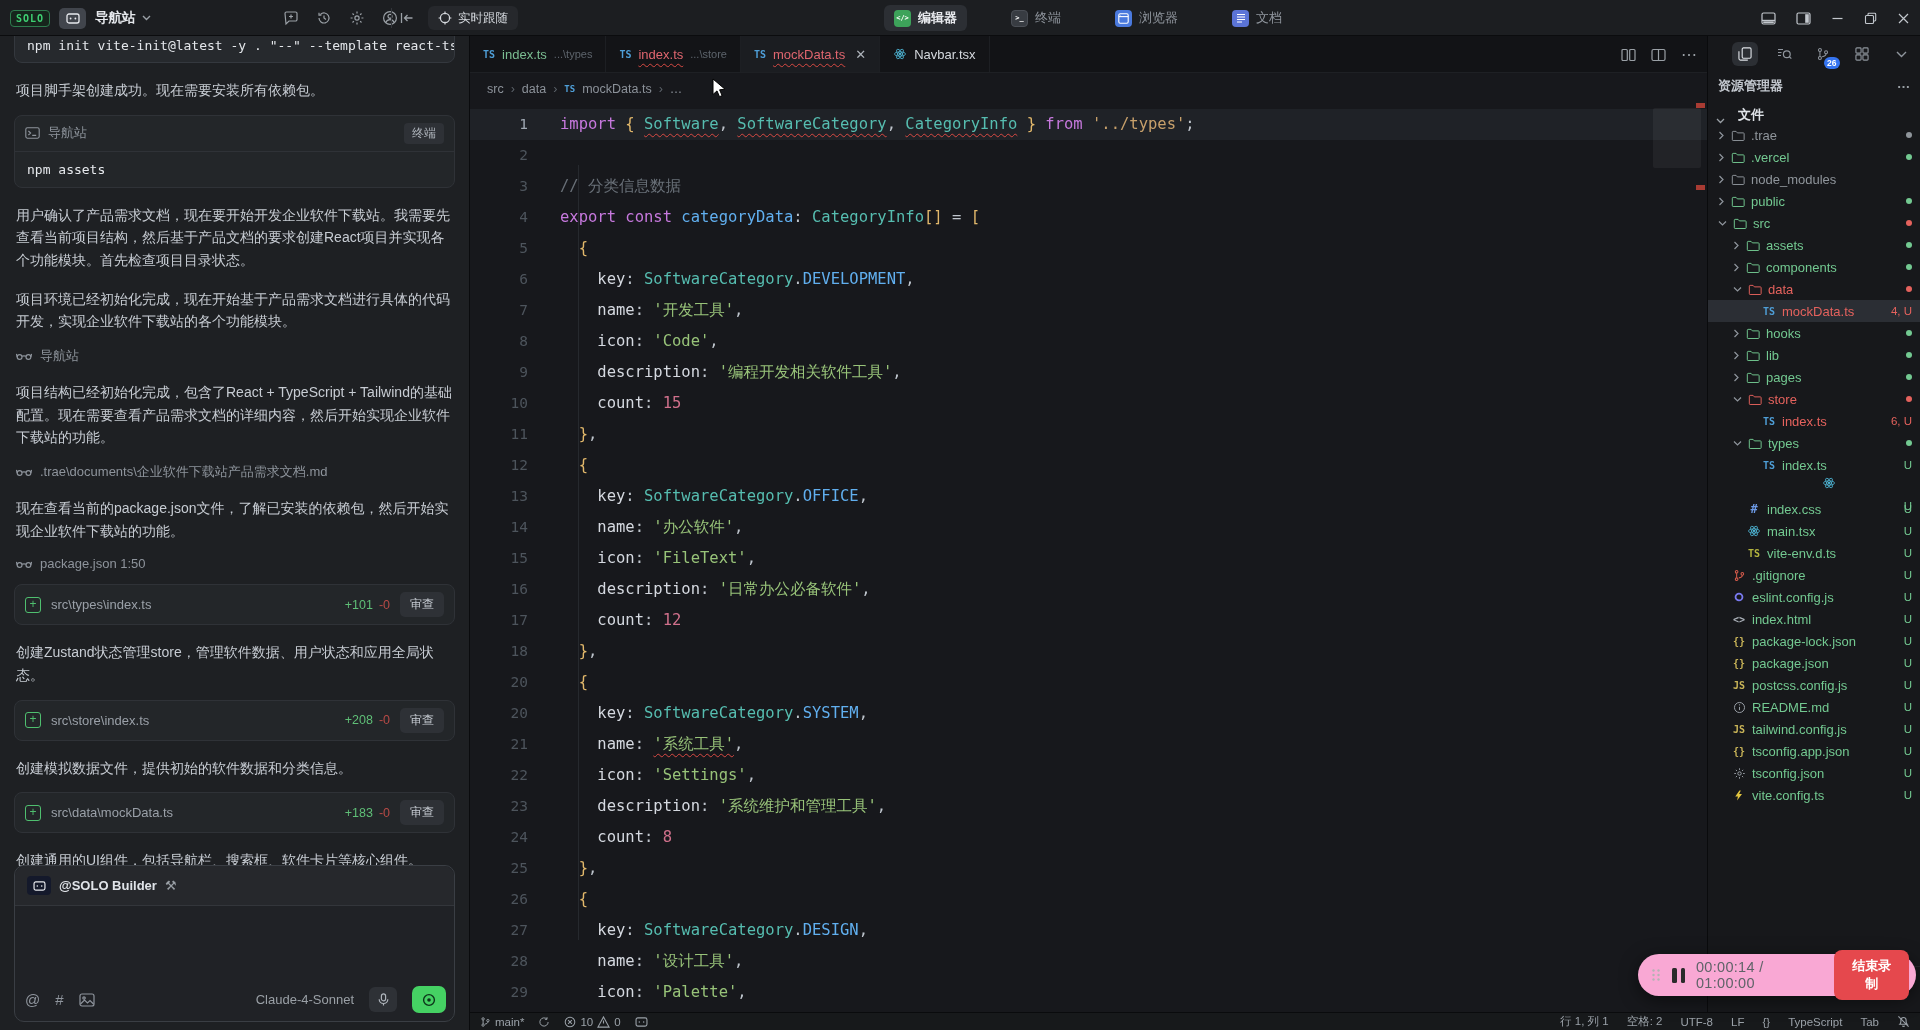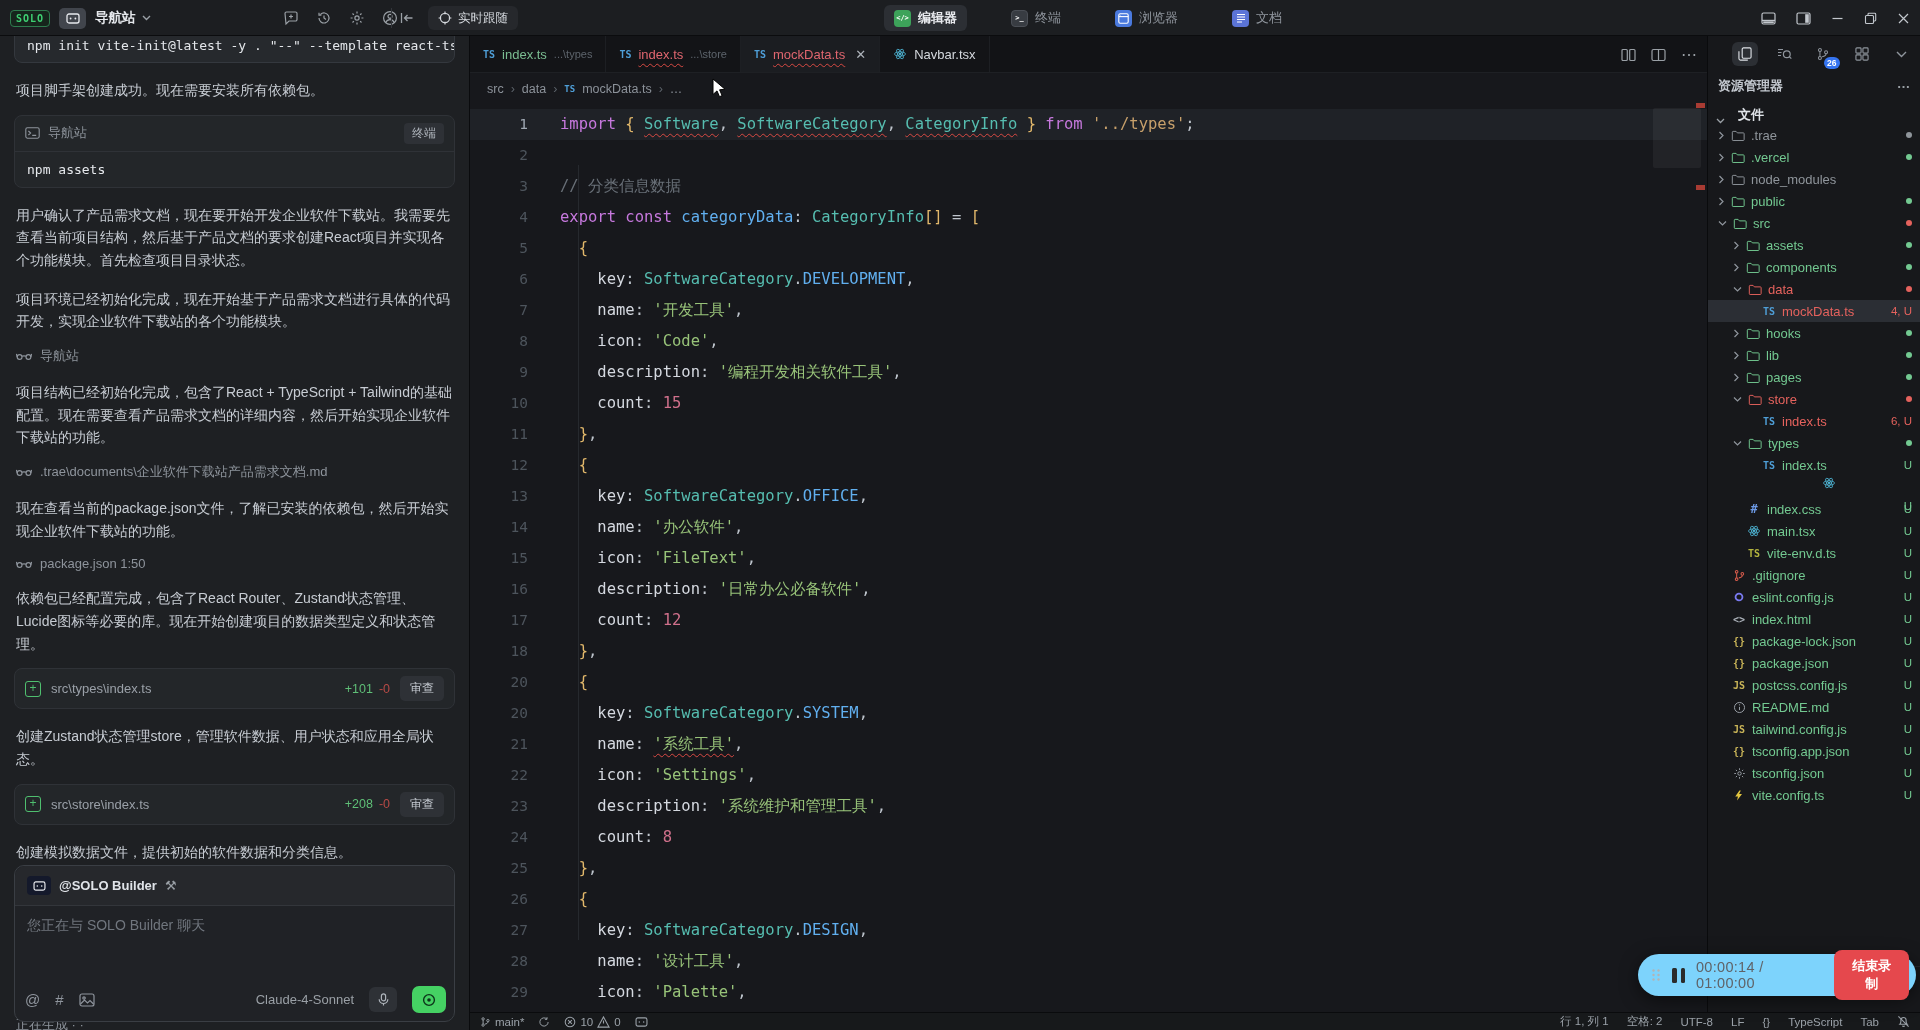--- a/index.html
+++ b/index.html
@@ -106,21 +106,21 @@
   .dot{width:6px;height:6px;border-radius:50%;margin-left:auto}
   .dot.bd-green{background:#73c991}.dot.bd-red{background:#e5625d}.dot.bd-gray{background:#8f959b}
   .timeline{position:absolute;left:0;right:0;bottom:18px;height:28px;display:flex;align-items:center;gap:5px;border-top:1px solid #26282c;padding-left:8px;font-size:12.5px;font-weight:700;color:#b9bfc6;background:#17181b}
 
   
   .statusbar{position:absolute;left:470px;right:0;bottom:0;height:18px;background:#17191b;border-top:1px solid #0a0b0d;display:flex;align-items:center;font-size:11.5px;color:#9aa1a8;padding:0 10px;z-index:10}
   .sb-item{display:flex;align-items:center;gap:4px;margin-right:14px}
   .sb-r{margin-left:auto;display:flex;align-items:center;gap:18px}
 
   
-  .recorder{position:absolute;left:1638px;top:954px;width:278px;height:42px;background:#7dd3fc;border-radius:21px;box-shadow:0 4px 18px rgba(0,0,0,.5);display:flex;align-items:center;gap:11px;padding:0 7px 0 13px;z-index:50}
+  .recorder{position:absolute;left:1638px;top:954px;width:278px;height:42px;background:#f9a8d4;border-radius:21px;box-shadow:0 4px 18px rgba(0,0,0,.5);display:flex;align-items:center;gap:11px;padding:0 7px 0 13px;z-index:50}
   .drag{color:#b3b3b3}
   .pause{display:flex;gap:4px}
   .pause i{display:block;width:4.5px;height:15px;background:#2b2b2b;border-radius:1.5px}
   .rec-time{font-size:14.5px;color:#5f6368;letter-spacing:.3px}
   .stop-btn{margin-left:auto;background:#e5484d;border:none;border-radius:8px;color:#fff;font-size:13px;font-weight:700;padding:7px 12px}
 
   .cursor{position:absolute;left:712px;top:78px;z-index:60}
 </style>
 </head>
 <body>
@@ -289,21 +289,20 @@
         <div class="cb-tool">
           <span style="color:#8e949c">
             <svg width="16" height="10" viewBox="0 0 16 10" fill="none" stroke="currentColor" stroke-width="1.2">
               <circle cx="3.6" cy="6" r="2.4"></circle>
               <circle cx="12.4" cy="6" r="2.4"></circle>
               <path d="M6 5.4c.6-.7 3.4-.7 4 0M1.2 6L0.4 3M14.8 6l.8-3"></path>
             </svg>
           </span>
           <span>package.json 1:50</span>
         </div>
-        <p class="cb-text">依赖包已经配置完成，包含了React Router、Zustand状态管理、Lucide图标等必要的库。现在开始创建项目的数据类型定义和状态管理。</p>
         <div class="cb-file">
           <span class="addico">+</span>
           <span>src\types\index.ts</span>
           <span class="diff">
             <span class="diff-add">+101</span>
             <span class="diff-del">-0</span>
           </span>
           <button class="act-btn">审查</button>
         </div>
         <p class="cb-text">创建Zustand状态管理store，管理软件数据、用户状态和应用全局状态。</p>
@@ -344,21 +343,20 @@
         <span class="solo-ico">
           <svg width="13" height="10" viewBox="0 0 14 11" fill="none" stroke="currentColor" stroke-width="1.3">
               <rect x="1" y="1" width="12" height="9" rx="2"></rect>
               <circle cx="4.6" cy="5.5" r="0.9" fill="currentColor" stroke="none"></circle>
               <circle cx="9.4" cy="5.5" r="0.9" fill="currentColor" stroke="none"></circle>
             </svg>
         </span>
         <span class="agent">@SOLO Builder</span>
         <span class="tools-g">⚒</span>
       </div>
-      <div class="ph">您正在与 SOLO Builder 聊天</div>
       <div class="ft">
         <span class="glyph">@</span>
         <span class="glyph">#</span>
         <span>
             <svg width="16" height="14" viewBox="0 0 16 14" fill="none" stroke="currentColor" stroke-width="1.2">
               <rect x="1" y="1" width="14" height="12" rx="2"></rect>
               <circle cx="5" cy="5" r="1.2"></circle>
               <path d="M1.5 11l4-4 3 3 2.5-2.5 3.5 3.5"></path>
             </svg>
           </span>

